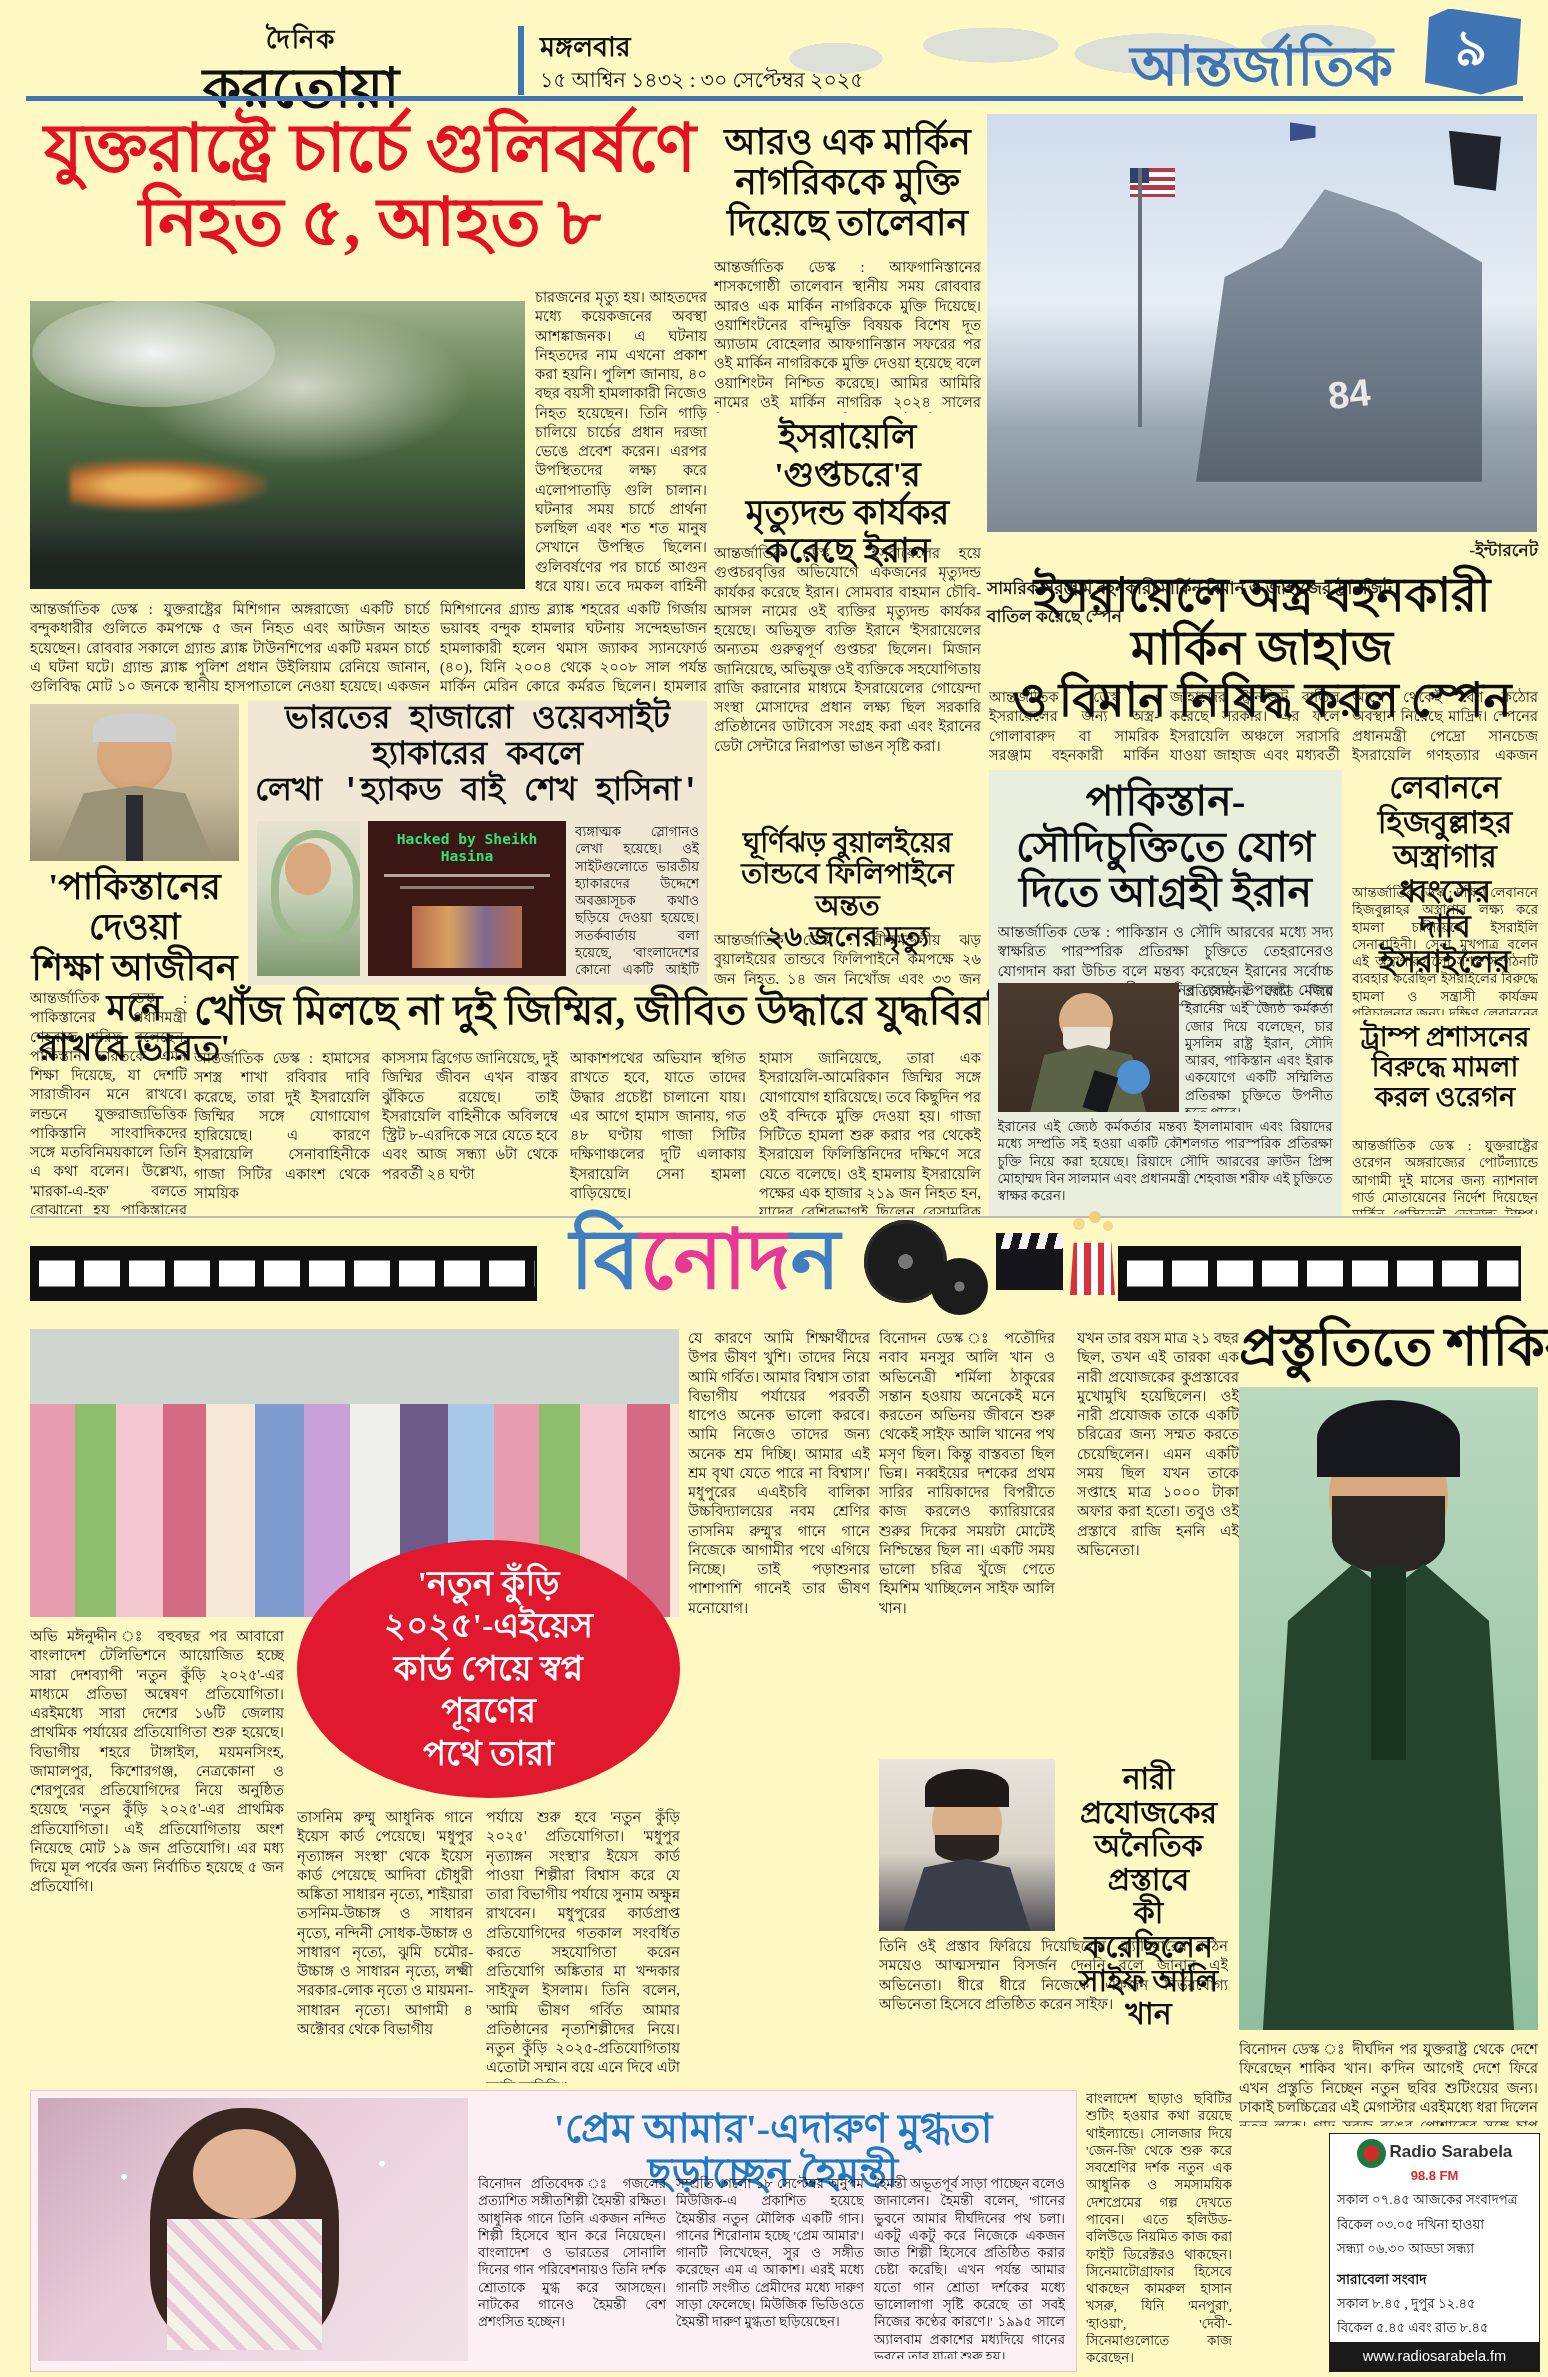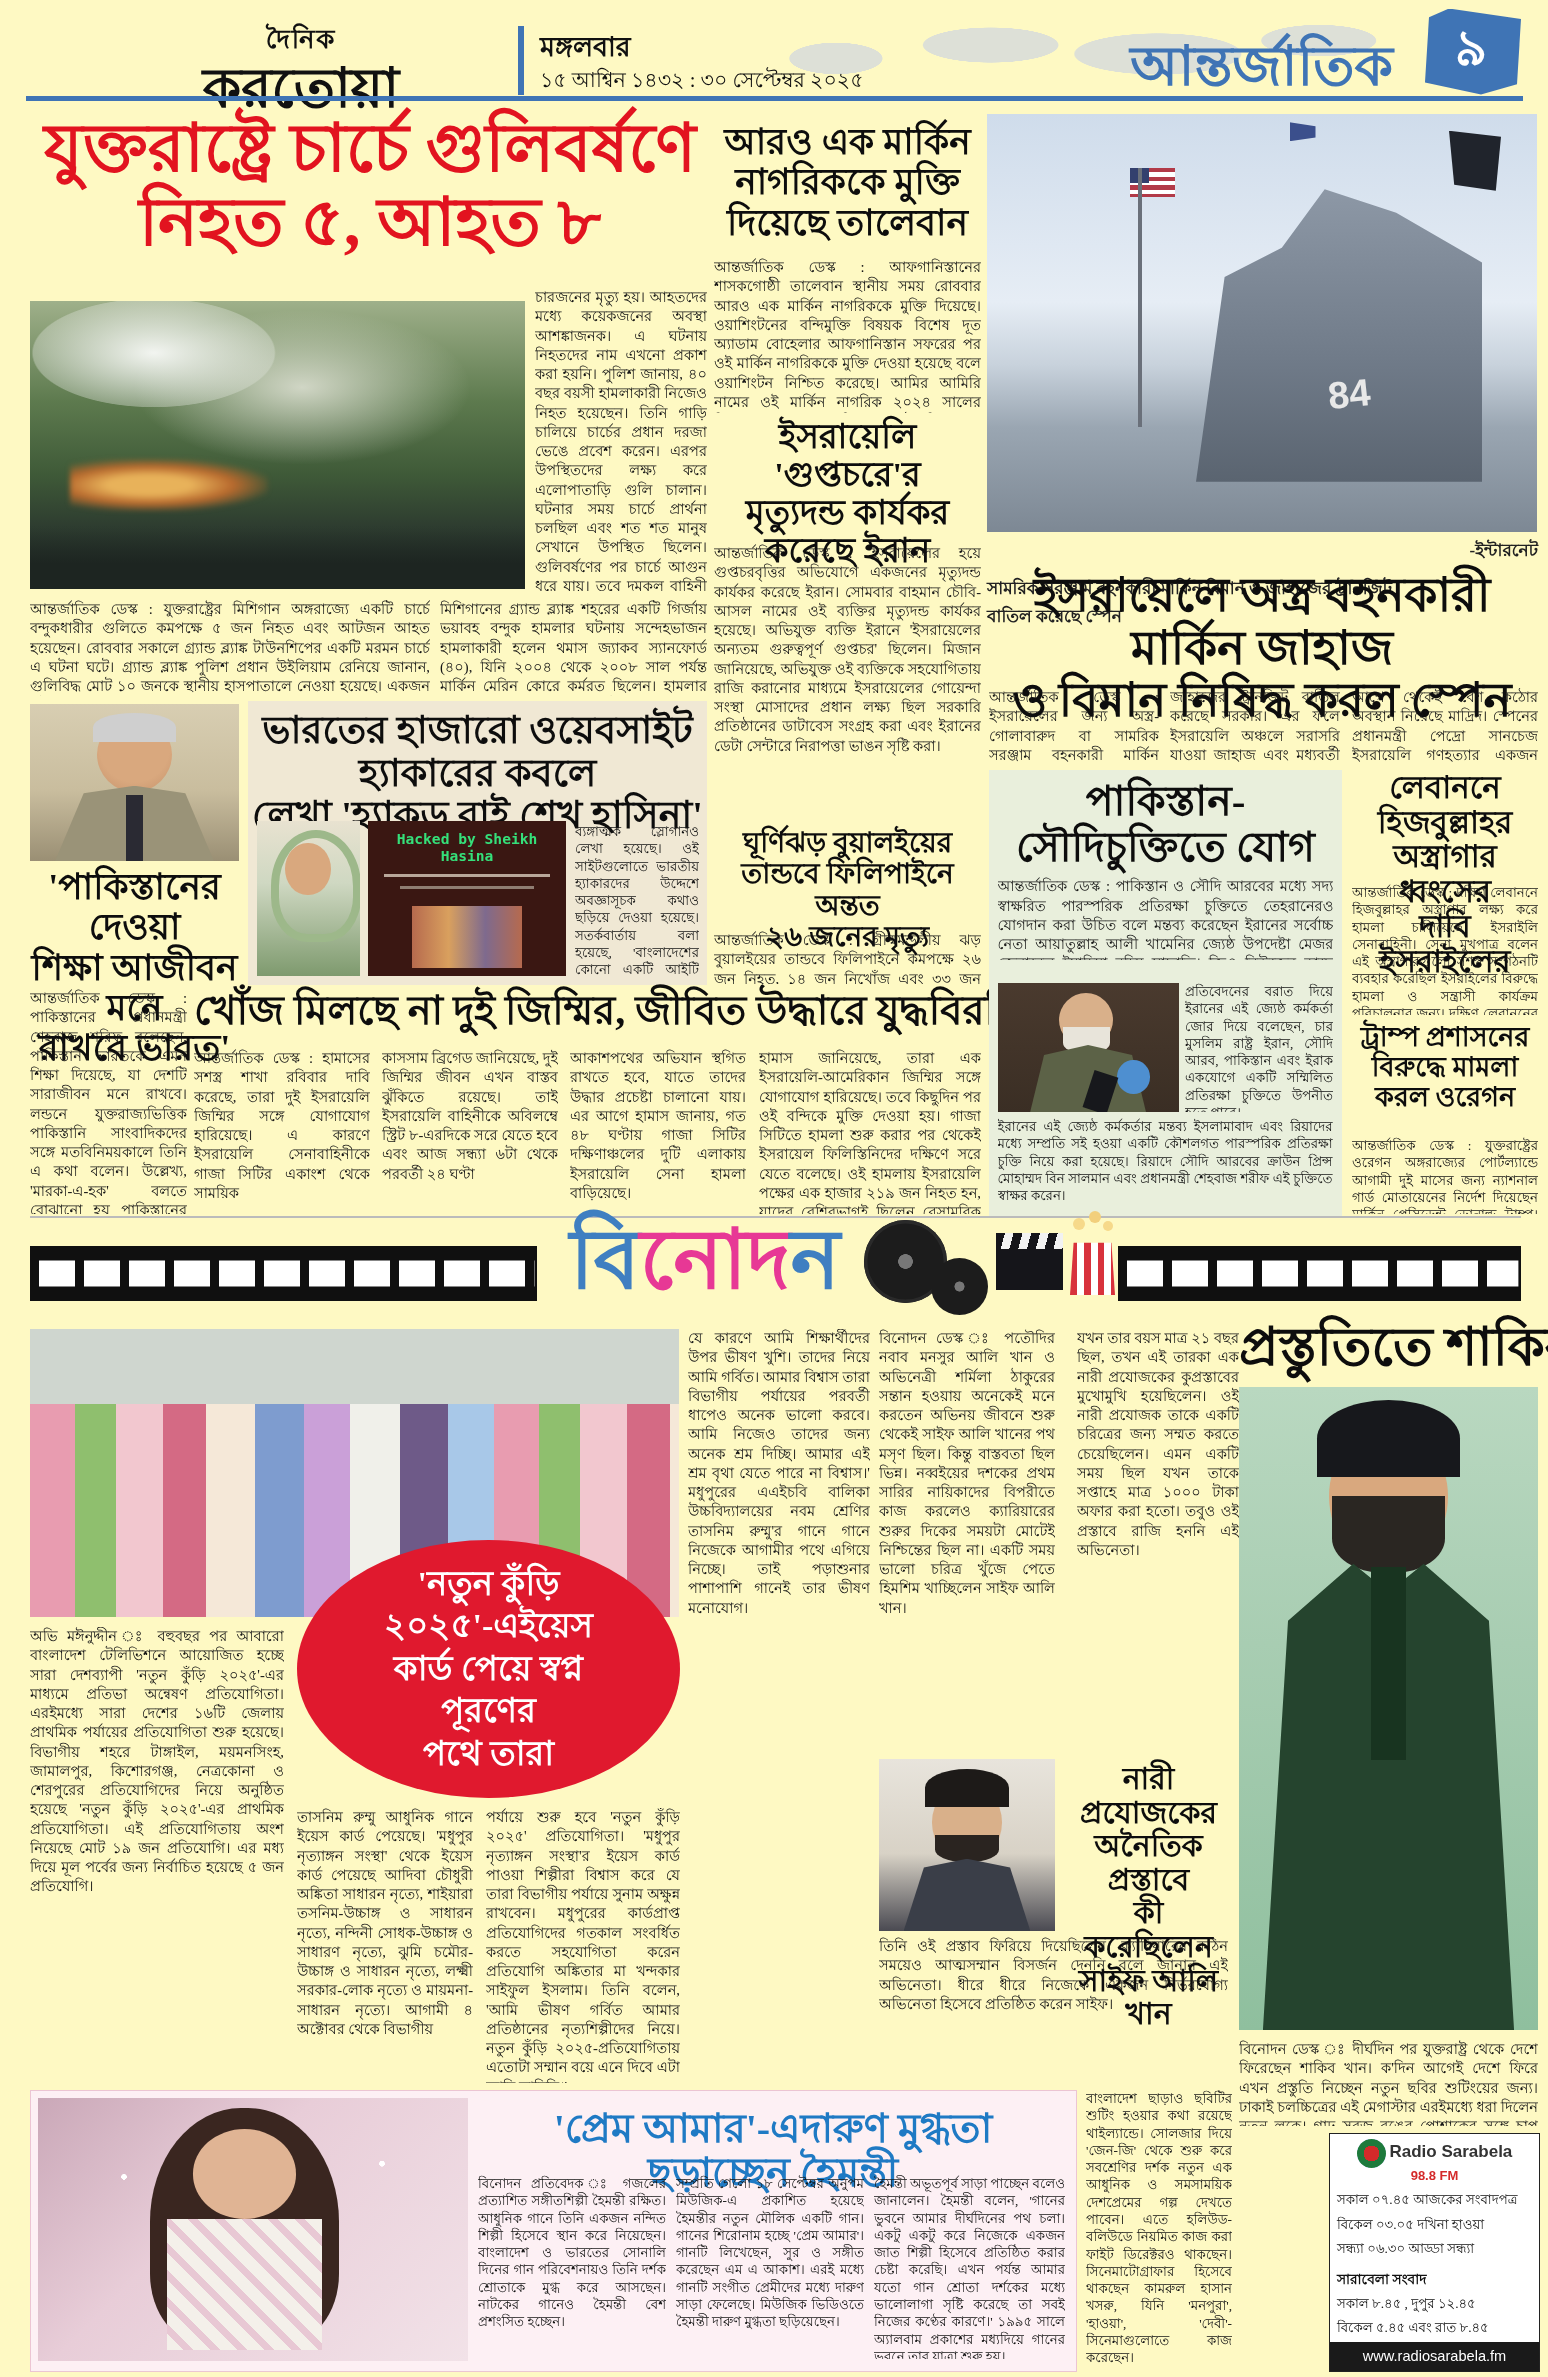--- a/index.html
+++ b/index.html
@@ -109,21 +109,21 @@
     <div class="abs" style="left:46%;top:58%;width:8%;height:42%;background:#2a2a33;"></div>
   </div>
   <div class="abs hl" style="left:30px;top:867px;width:209px;font-size:36px;">
     <div>'পাকিস্তানের দেওয়া</div>
     <div>শিক্ষা আজীবন মনে</div>
     <div>রাখবে ভারত'</div>
   </div>
   <div class="abs bt" style="left:30px;top:989px;width:157px;height:225px;overflow:hidden;">আন্তর্জাতিক ডেস্ক : পাকিস্তানের প্রধানমন্ত্রী শেহবাজ শরিফ বলেছেন, পাকিস্তান ভারতকে এমন শিক্ষা দিয়েছে, যা দেশটি সারাজীবন মনে রাখবে। লন্ডনে যুক্তরাজ্যভিত্তিক পাকিস্তানি সাংবাদিকদের সঙ্গে মতবিনিময়কালে তিনি এ কথা বলেন। উল্লেখ্য, 'মারকা-এ-হক' বলতে বোঝানো হয় পাকিস্তানের সামরিক অভিযানকে। এর সরকারি নাম অপারেশন বুনইয়ানুম মারসুস। ২০২৫ সালের মে মাসে ভারতের আগ্রাসনের জবাবে এ অভিযান চালায় পাকিস্তান। পাকিস্তান সরকার দাবি করে, এই অভিযানে পাকিস্তানের সশস্ত্র বাহিনী শৃঙ্খলা ও কৌশলগত প্রজ্ঞার মাধ্যমে শত্রুপক্ষকে প্রতিহত করে এবং বিরাট বিজয় অর্জন করে।</div>
 
   <div class="abs" style="left:248px;top:701px;width:459px;height:284px;background:#f0e8d4;">
-    <div class="hl" style="padding-top:8px;font-size:38px;">
+    <div class="hl" style="padding-top:1px;font-size:32px;font-family:Liberation Mono, monospace;">
       <div>ভারতের হাজারো ওয়েবসাইট হ্যাকারের কবলে</div>
       <div>লেখা 'হ্যাকড বাই শেখ হাসিনা'</div>
     </div>
     <div class="abs photo" style="left:8.6px;top:120px;width:103px;height:155px;background:linear-gradient(180deg,#e8e2d0 0%,#cfd8c2 40%,#7e9a6e 100%);">
       <div class="abs circle" style="left:28%;top:14%;width:44%;height:34%;background:#d9a87e;"></div>
       <div class="abs" style="left:14%;top:6%;width:72%;height:62%;background:transparent;border:8.6px solid #9db88a;border-radius:50% 50% 40% 40%;"></div>
     </div>
     <div class="abs photo" style="left:120px;top:120px;width:198px;height:155px;background:#3a1712;font-family:'DejaVu Sans Mono',monospace;">
       <div style="margin:8.6px 6.9px 3.4px 6.9px;color:#35e07a;font-size:14.6px;font-weight:bold;text-align:center;">Hacked by Sheikh Hasina</div>
       <div class="abs" style="left:8%;top:34%;width:84%;height:3.4px;background:#b9a79a;"></div>
@@ -139,20 +139,21 @@
 
   <div class="abs hl" style="left:194px;top:989px;width:787px;font-size:40px;white-space:nowrap;">খোঁজ মিলছে না দুই জিম্মির, জীবিত উদ্ধারে যুদ্ধবিরতি চায় হামাস</div>
   <div class="abs bt" style="left:194px;top:1049px;width:176px;height:165px;overflow:hidden;">আন্তর্জাতিক ডেস্ক : হামাসের সশস্ত্র শাখা রবিবার দাবি করেছে, তারা দুই ইসরায়েলি জিম্মির সঙ্গে যোগাযোগ হারিয়েছে। এ কারণে ইসরায়েলি সেনাবাহিনীকে গাজা সিটির একাংশ থেকে সাময়িক</div>
   <div class="abs bt" style="left:382px;top:1049px;width:176px;height:165px;overflow:hidden;">কাসসাম ব্রিগেড জানিয়েছে, দুই জিম্মির জীবন এখন বাস্তব ঝুঁকিতে রয়েছে। তাই ইসরায়েলি বাহিনীকে অবিলম্বে স্ট্রিট ৮-এরদিকে সরে যেতে হবে এবং আজ সন্ধ্যা ৬টা থেকে পরবর্তী ২৪ ঘণ্টা</div>
   <div class="abs bt" style="left:570px;top:1049px;width:176px;height:165px;overflow:hidden;">আকাশপথের অভিযান স্থগিত রাখতে হবে, যাতে তাদের উদ্ধার প্রচেষ্টা চালানো যায়। এর আগে হামাস জানায়, গত ৪৮ ঘণ্টায় গাজা সিটির দক্ষিণাঞ্চলের দুটি এলাকায় ইসরায়েলি সেনা হামলা বাড়িয়েছে।</div>
   <div class="abs bt" style="left:759px;top:1049px;width:222px;height:165px;overflow:hidden;">হামাস জানিয়েছে, তারা এক ইসরায়েলি-আমেরিকান জিম্মির সঙ্গে যোগাযোগ হারিয়েছে। তবে কিছুদিন পর ওই বন্দিকে মুক্তি দেওয়া হয়। গাজা সিটিতে হামলা শুরু করার পর থেকেই ইসরায়েল ফিলিস্তিনিদের দক্ষিণে সরে যেতে বলেছে। ওই হামলায় ইসরায়েলি পক্ষের এক হাজার ২১৯ জন নিহত হন, যাদের বেশিরভাগই ছিলেন বেসামরিক নাগরিক।</div>
 
   <div class="abs" style="left:989px;top:770px;width:353px;height:446px;background:#e9efdc;">
     <div class="hl" style="padding-top:8.6px;font-size:41px;">
       <div>পাকিস্তান-সৌদিচুক্তিতে যোগ</div>
+      <div>দিতে আগ্রহী ইরান</div>
     </div>
     <div class="bt" style="margin:6.9px 8.6px 0 8.6px;height:83px;overflow:hidden;">আন্তর্জাতিক ডেস্ক : পাকিস্তান ও সৌদি আরবের মধ্যে সদ্য স্বাক্ষরিত পারস্পরিক প্রতিরক্ষা চুক্তিতে তেহরানেরও যোগদান করা উচিত বলে মন্তব্য করেছেন ইরানের সর্বোচ্চ নেতা আয়াতুল্লাহ আলী খামেনির জ্যেষ্ঠ উপদেষ্টা মেজর জেনারেল ইয়াহিয়া রহিম সাফাভি। জিও নিউজের কাছে ইরান ইন্টারন্যাশনালের</div>
     <div class="abs photo" style="left:8.6px;top:213px;width:181px;height:129px;background:linear-gradient(180deg,#4a3a2e 0%,#3a2e24 100%);">
       <div class="abs circle" style="left:34%;top:8%;width:30%;height:42%;background:#d9b08a;"></div>
       <div class="abs" style="left:36%;top:34%;width:26%;height:20%;background:#e8e4da;border-radius:0 0 40% 40%;"></div>
       <div class="abs" style="left:18%;top:48%;width:64%;height:52%;background:#5c6247;clip-path:polygon(0 100%,12% 15%,50% 0,88% 15%,100% 100%);"></div>
       <div class="abs circle" style="left:66%;top:60%;width:18%;height:26%;background:#4e8fd0;"></div>
       <div class="abs" style="left:50%;top:70%;width:14%;height:30%;background:#17181c;transform:rotate(18deg);"></div>
     </div>
     <div class="abs bt-sm" style="left:196px;top:213px;width:148px;height:129px;overflow:hidden;">প্রতিবেদনের বরাত দিয়ে ইরানের এই জ্যেষ্ঠ কর্মকর্তা জোর দিয়ে বলেছেন, চার মুসলিম রাষ্ট্র ইরান, সৌদি আরব, পাকিস্তান এবং ইরাক একযোগে একটি সম্মিলিত প্রতিরক্ষা চুক্তিতে উপনীত হতে পারে।</div>

